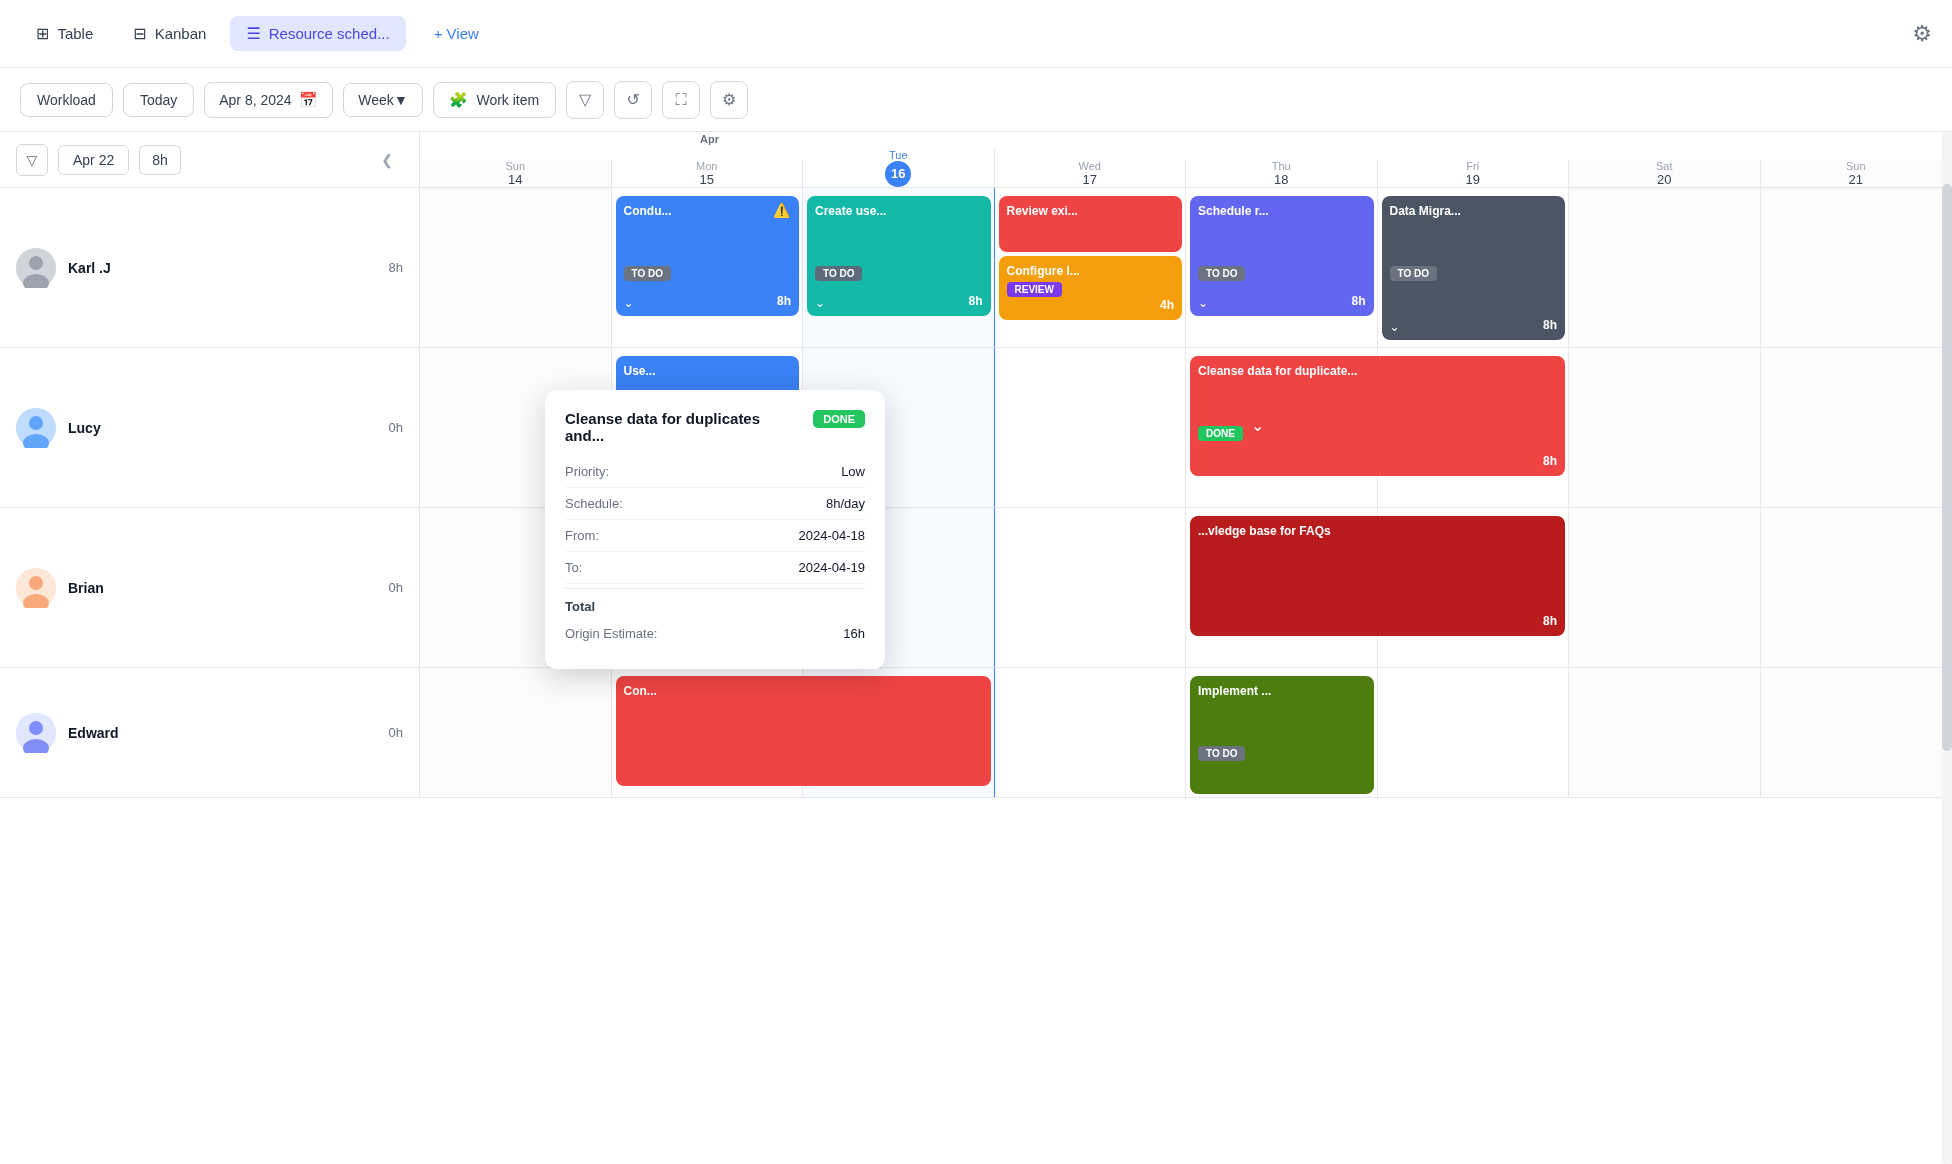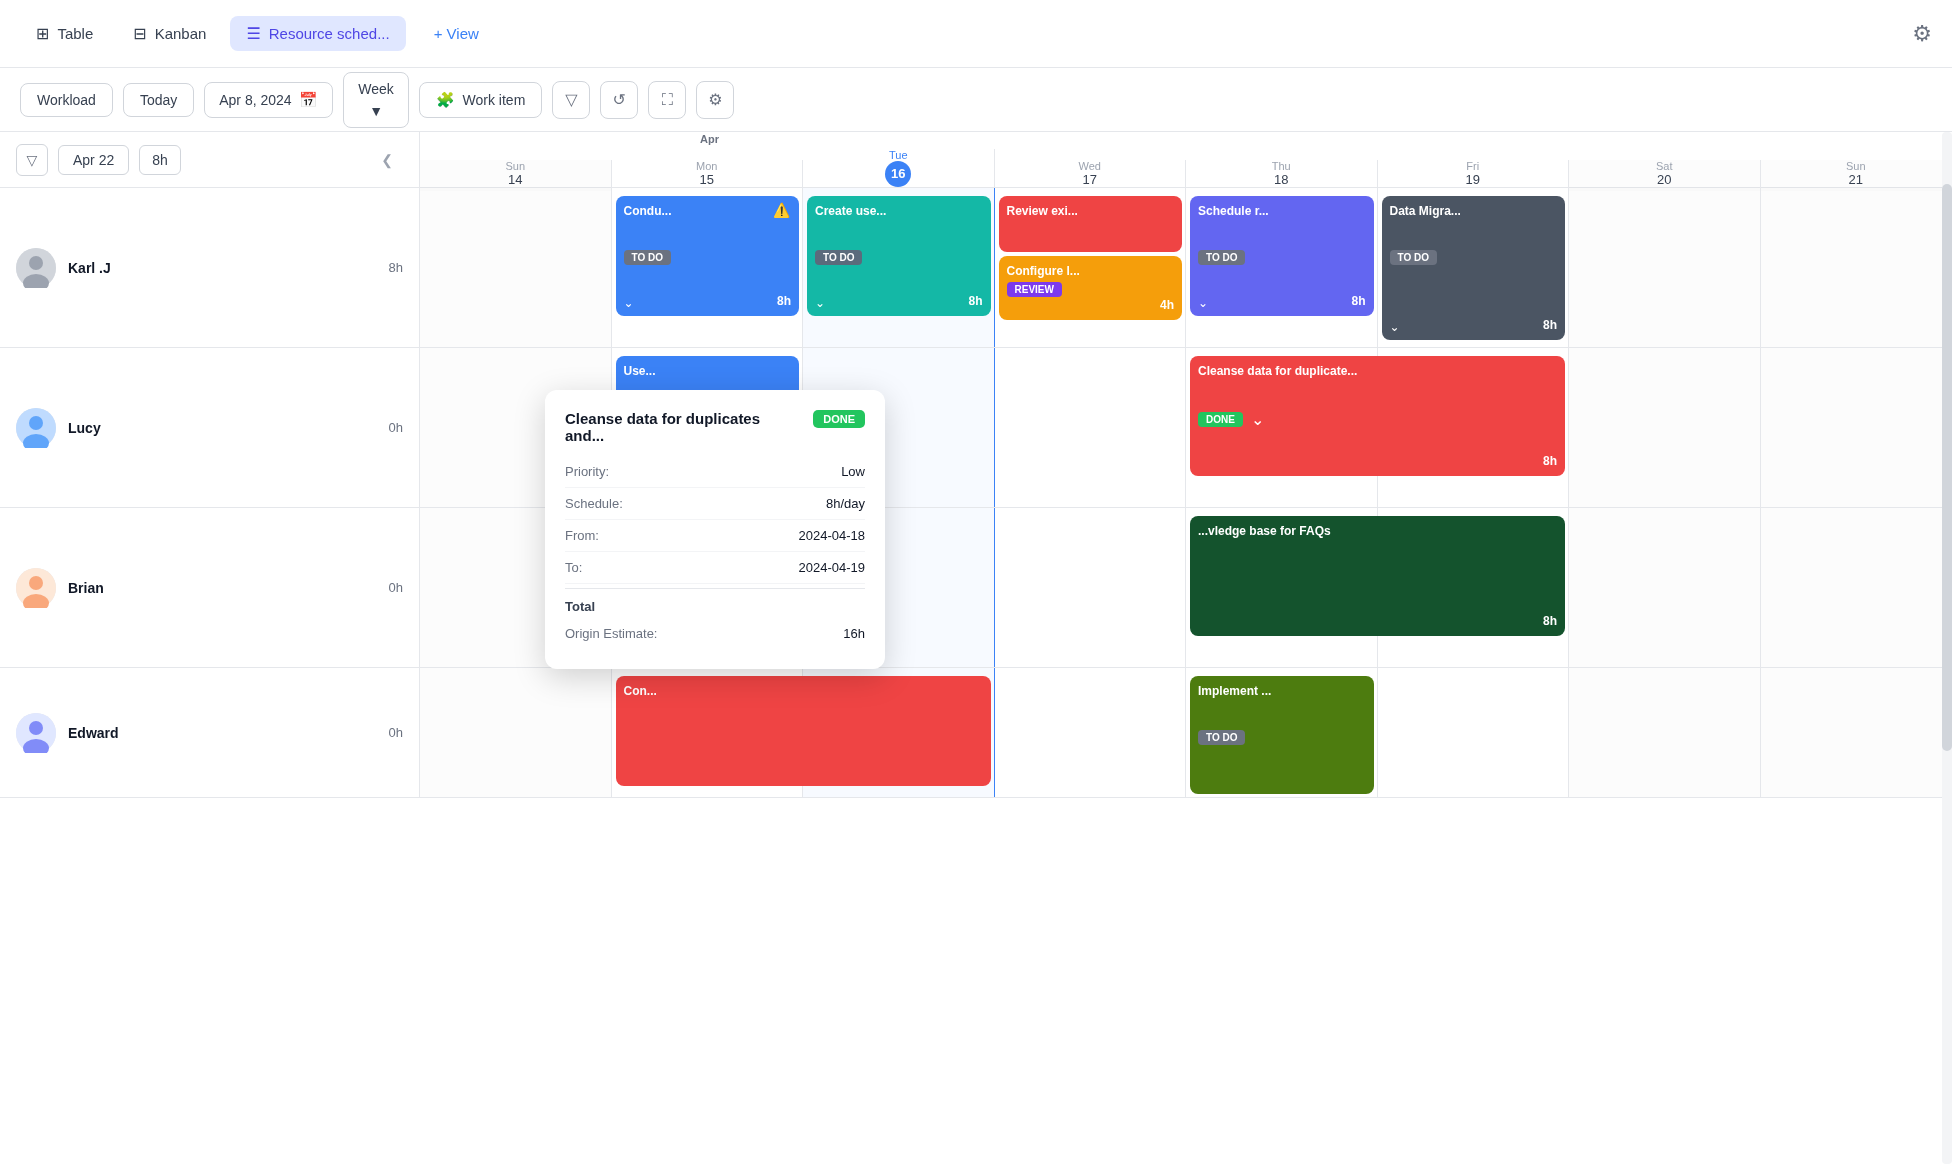--- a/index.html
+++ b/index.html
@@ -28,22 +28,22 @@
     .toolbar-btn {
       display: flex; align-items: center; gap: 6px; padding: 8px 16px;
       border: 1.5px solid #d1d5db; border-radius: 8px; cursor: pointer;
       background: #fff; color: #374151; font-size: 14px; font-weight: 500;
     }
     .toolbar-date {
       display: flex; align-items: center; gap: 8px; padding: 8px 14px;
       border: 1.5px solid #d1d5db; border-radius: 8px; font-size: 14px; font-weight: 500; color: #374151; cursor: pointer;
     }
     .toolbar-week {
-      display: flex; align-items: center; gap: 6px; padding: 8px 14px;
-      border: 1.5px solid #d1d5db; border-radius: 8px; font-size: 14px; font-weight: 500; color: #374151; cursor: pointer; flex-direction: column;
+      display: flex; align-items: center; padding: 8px 14px;
+      border: 1.5px solid #d1d5db; border-radius: 8px; font-size: 14px; font-weight: 500; color: #374151; cursor: pointer;
     }
     .toolbar-workitem {
       display: flex; align-items: center; gap: 8px; padding: 8px 16px;
       border: 1.5px solid #d1d5db; border-radius: 8px; font-size: 14px; font-weight: 500; color: #374151; cursor: pointer;
     }
     .toolbar-icon-btn {
       display: flex; align-items: center; justify-content: center;
       width: 38px; height: 38px; border: 1.5px solid #d1d5db; border-radius: 8px; cursor: pointer; color: #6b7280; font-size: 16px;
     }
 
@@ -111,21 +111,21 @@
     }
 
     
     .task-card {
       position: absolute; border-radius: 8px; padding: 8px; overflow: hidden;
       font-size: 12px; color: #fff; cursor: pointer; z-index: 2;
     }
     .task-card-title { font-weight: 600; font-size: 12px; white-space: nowrap; overflow: hidden; text-overflow: ellipsis; }
     .task-status-badge {
       display: inline-flex; align-items: center; padding: 2px 8px;
-      border-radius: 4px; font-size: 10px; font-weight: 600; margin-top: 0;
+      border-radius: 4px; font-size: 10px; font-weight: 600; margin-top: 16px;
     }
     .task-hours { position: absolute; bottom: 8px; right: 8px; font-size: 12px; font-weight: 600; }
     .task-chevron { position: absolute; bottom: 6px; left: 8px; font-size: 12px; }
 
     
     .tooltip-overlay {
       position: fixed; top: 0; left: 0; right: 0; bottom: 0; z-index: 100; pointer-events: none;
     }
     .tooltip-popup {
       position: absolute; top: 390px; left: 545px;
@@ -407,21 +407,21 @@
         <div style="position:absolute;top:0;left:calc(700%/8);bottom:0;width:calc(100%/8);background:rgba(0,0,0,0.01);"></div>
 
         <div class="task-card" style="left:calc(100%/8 + 4px);top:8px;width:calc(100%/8 - 8px);height:120px;background:#3b82f6;">
           <div class="task-card-title">Cus...</div>
           <div style="margin-top:32px;">
             <span class="task-status-badge" style="background:#22c55e;color:#fff;">DO</span>
           </div>
           <span style="position:absolute;bottom:8px;left:8px;font-size:18px;color:#fff;">☰</span>
         </div>
 
-        <div class="task-card" style="left:calc(400%/8 + 4px);top:8px;width:calc(200%/8 - 8px);height:120px;background:#14532d;">
+        <div class="task-card" style="left:calc(400%/8 + 4px);top:8px;width:calc(200%/8 - 8px);height:120px;background:#b91c1c;">
           <div class="task-card-title">...vledge base for FAQs</div>
           <span class="task-hours">8h</span>
         </div>
       </div>
     </div>
 
     <div class="person-row row-edward">
       <div class="person-info">
         <div class="avatar-placeholder">
           <svg width="40" height="40" viewBox="0 0 40 40">

